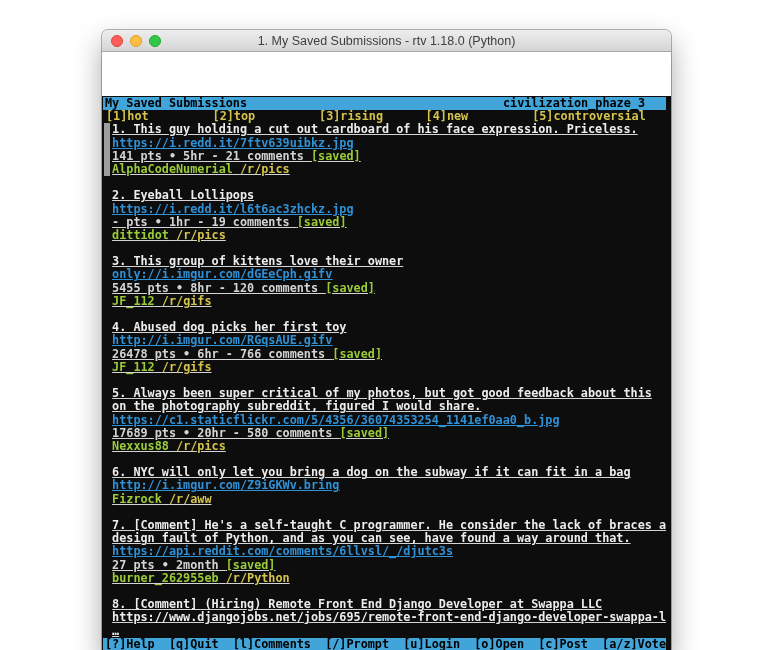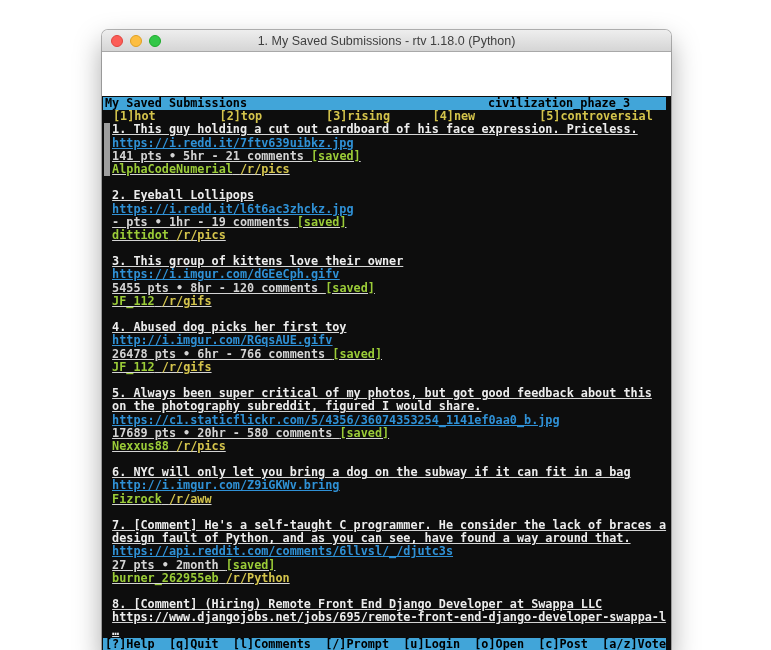--- a/index.html
+++ b/index.html
@@ -39,22 +39,22 @@
     font-size:11.8px;line-height:13.2px;font-weight:bold;
     color:var(--gray);
     margin-top:44px;
   }
   .line{white-space:pre;height:13.2px;}
   .termbar{
     background:var(--bar-bg);color:#000;height:13.2px;
     display:flex;justify-content:space-between;white-space:pre;
     padding-left:2px;
   }
-  .termbar .right{padding-right:36px;}
-  .menu-row{color:var(--yellow);white-space:pre;height:13.2px;padding-left:10px;}
+  .termbar .right{padding-right:21px;}
+  .menu-row{color:var(--yellow);white-space:pre;height:13.2px;padding-left:3px;}
   .menu-item{display:inline-block;width:15ch;}
   .list{padding-left:2px;}
   .item{position:relative;padding-left:1ch;text-decoration:underline;}
   .item:not(:last-child){margin-bottom:13.2px;}
   .item.selected::before{
     content:"";position:absolute;left:-1px;top:0;width:6px;height:100%;
     background:#9e9e9e;
   }
   .title{color:var(--white);}
   .url{color:var(--blue);text-decoration:underline;cursor:pointer;}
@@ -99,21 +99,21 @@
           <div class="line"><span class="author">AlphaCodeNumerial</span> <span class="sub">/r/pics</span></div>
         </div>
         <div class="item">
           <div class="line title">2. Eyeball Lollipops</div>
           <div class="line"><span class="url">https://i.redd.it/l6t6ac3zhckz.jpg</span></div>
           <div class="line"><span class="seg-normal">- pts • 1hr - 19 comments </span><span class="seg-saved">[saved]</span></div>
           <div class="line"><span class="author">dittidot</span> <span class="sub">/r/pics</span></div>
         </div>
         <div class="item">
           <div class="line title">3. This group of kittens love their owner</div>
-          <div class="line"><span class="url">https://i.imgur.com/dGEeCph.gifv</span></div>
+          <div class="line"><span class="url">only://i.imgur.com/dGEeCph.gifv</span></div>
           <div class="line"><span class="seg-normal">5455 pts • 8hr - 120 comments </span><span class="seg-saved">[saved]</span></div>
           <div class="line"><span class="author">JF_112</span> <span class="sub">/r/gifs</span></div>
         </div>
         <div class="item">
           <div class="line title">4. Abused dog picks her first toy</div>
           <div class="line"><span class="url">http://i.imgur.com/RGqsAUE.gifv</span></div>
           <div class="line"><span class="seg-normal">26478 pts • 6hr - 766 comments </span><span class="seg-saved">[saved]</span></div>
           <div class="line"><span class="author">JF_112</span> <span class="sub">/r/gifs</span></div>
         </div>
         <div class="item">

